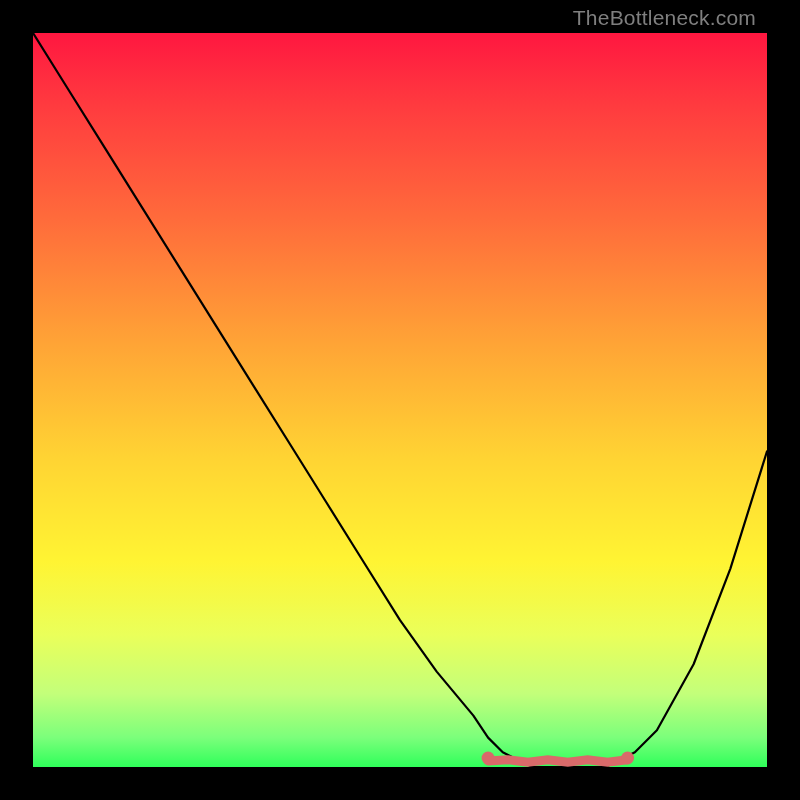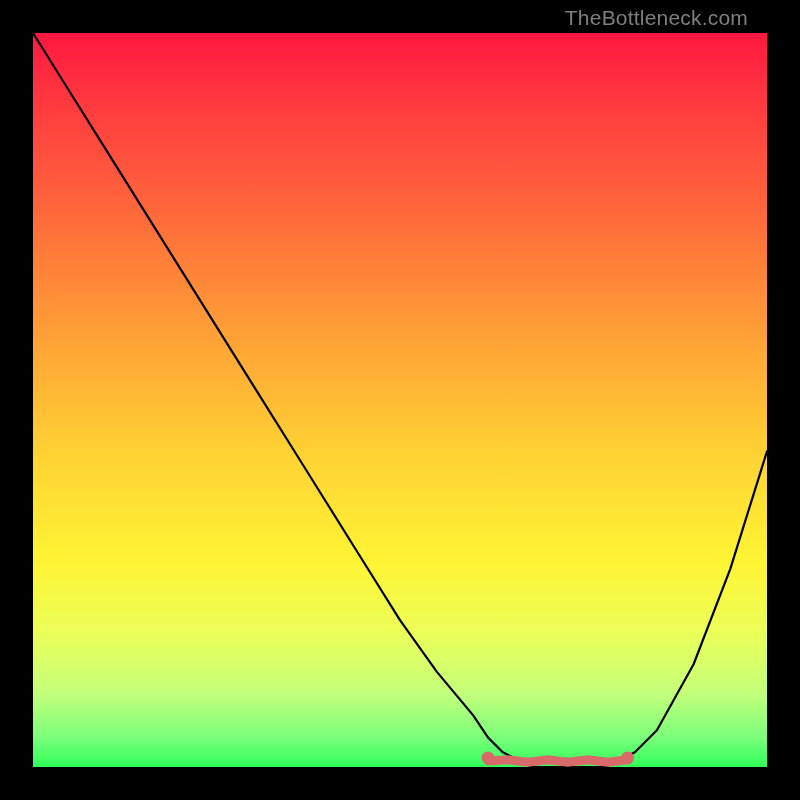--- a/index.html
+++ b/index.html
@@ -50,21 +50,21 @@
   .footer-svg {
     position: absolute;
     inset: 0;
     width: 734px;
     height: 734px;
     display: block;
   }
   .attribution {
     position: absolute;
     top: 6px;
-    right: 52px;
+    right: 44px;
     color: #7f7f7f;
     font-family: Arial, Helvetica, sans-serif;
     font-size: 21px;
     letter-spacing: 0.2px;
   }
 </style>
 </head>
 <body>
 
 <div class="stage">

